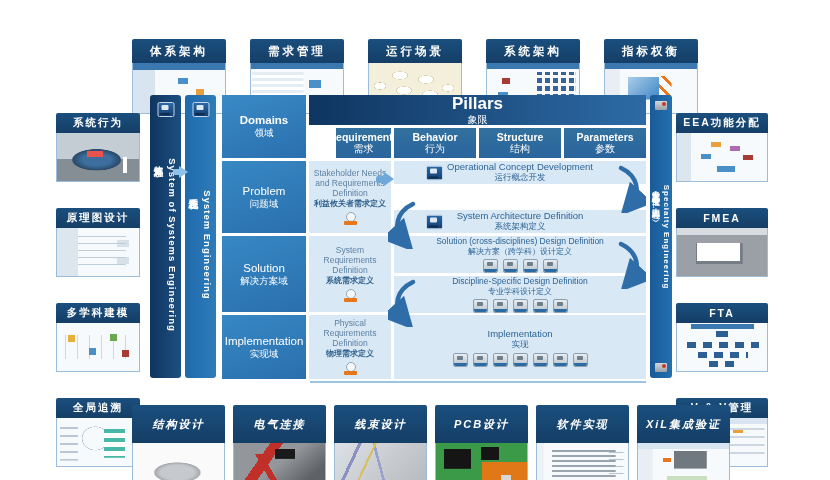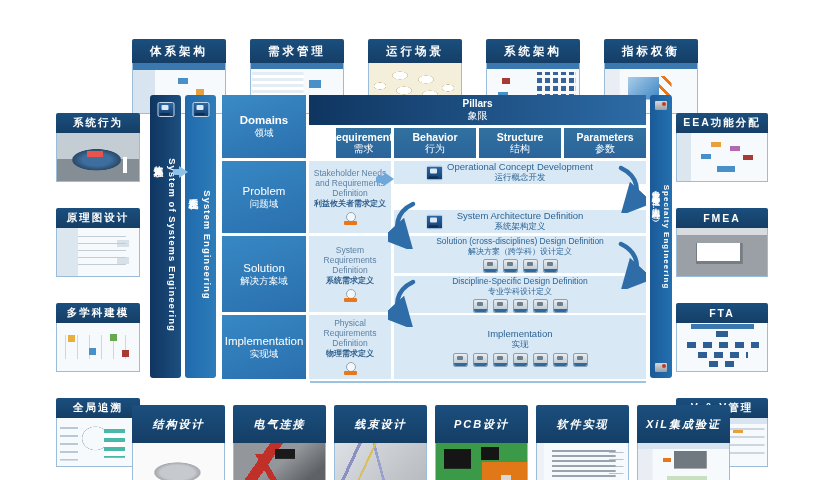--- a/index.html
+++ b/index.html
@@ -68,21 +68,21 @@
   
   .matrix{position:absolute;left:222px;top:95px;width:424px;height:284px;display:grid;
           grid-template-columns:84px 82px 82px 82px 82px;grid-template-rows:30px 30px 72px 76px 64px;gap:3px;}
   .matrix::after{content:"";position:absolute;left:88px;right:0;bottom:-4px;height:2px;background:#9dc3e2;}
   .cell{overflow:hidden;}
   .cell .en{line-height:1.15;} .cell .zh{line-height:1.2;}
   .blue-head{color:#fff;display:flex;flex-direction:column;align-items:center;justify-content:center;text-align:center;}
   .domains{grid-area:1/1/3/2;background:linear-gradient(160deg,#3a8ac6,#2a6fae);}
   .domains .en{font-size:11.5px;font-weight:bold;} .domains .zh{font-size:9.5px;}
   .pillars{grid-area:1/2/2/6;background:linear-gradient(90deg,#0f3560,#2d6ba6);}
-  .pillars .en{font-size:10px;font-weight:bold;} .pillars .zh{font-size:10px;}
+  .pillars .en{font-size:17px;font-weight:bold;} .pillars .zh{font-size:10px;}
   .colhead{background:linear-gradient(180deg,#32719f,#2a649c);}
   .colhead .en{font-size:10.5px;font-weight:bold;} .colhead .zh{font-size:10px;}
   .ch1{grid-area:2/2;margin-left:27px;} .ch2{grid-area:2/3;} .ch3{grid-area:2/4;} .ch4{grid-area:2/5;}
   .rowlab{background:linear-gradient(160deg,#3788c4,#2a6fae);}
   .rowlab .en{font-size:11.5px;} .rowlab .zh{font-size:9.5px;}
   .rl1{grid-area:3/1;} .rl2{grid-area:4/1;} .rl3{grid-area:5/1;}
   .reqcell{background:#d9e8f5;display:flex;flex-direction:column;align-items:center;justify-content:center;
            text-align:center;padding:0 3px;}
   .reqcell .en{font-size:8.5px;color:#5d81a3;} .reqcell .zh{font-size:8px;color:#30618e;font-weight:bold;margin-top:1px;}
   .rq1{grid-area:3/2;} .rq2{grid-area:4/2;} .rq3{grid-area:5/2;}

